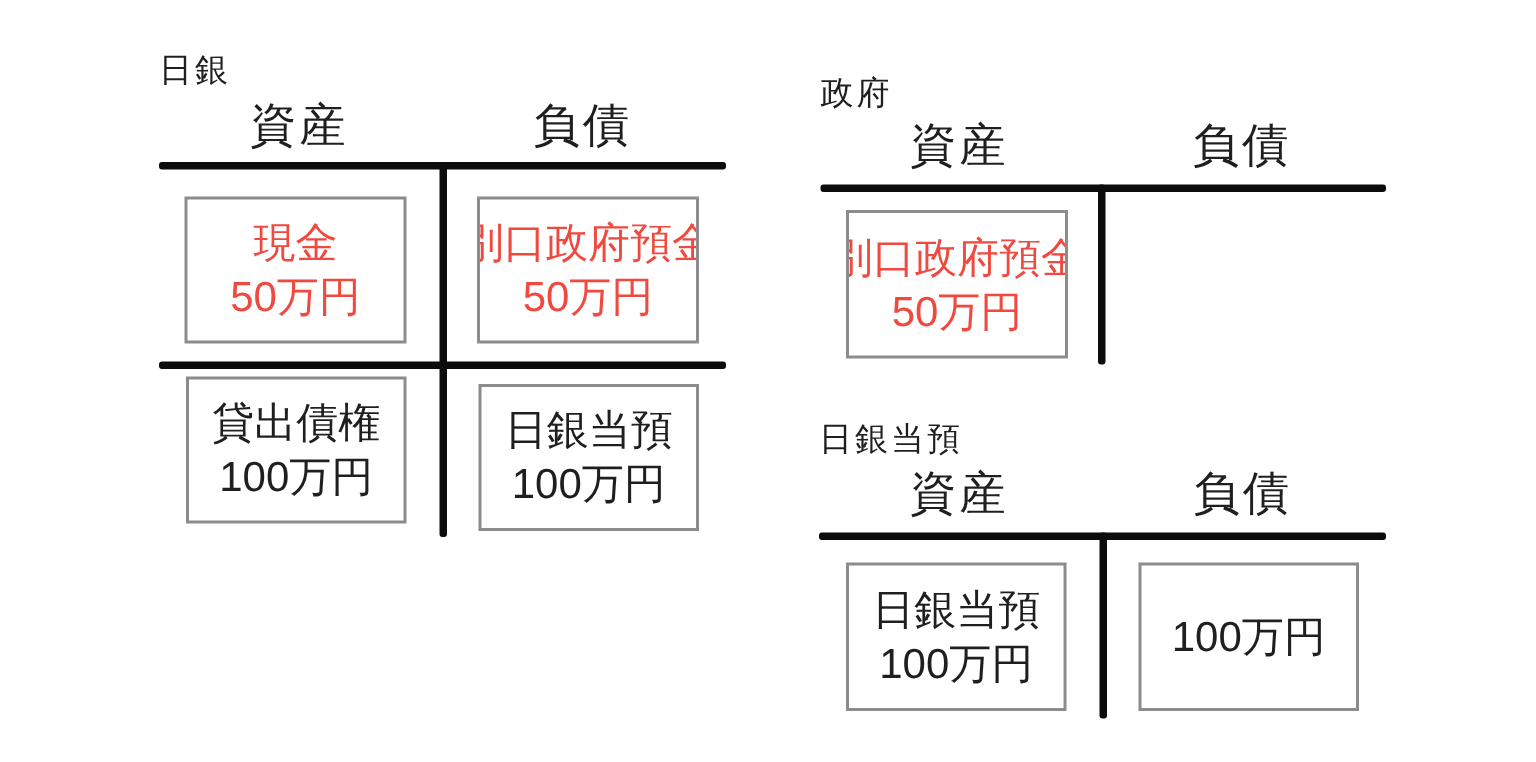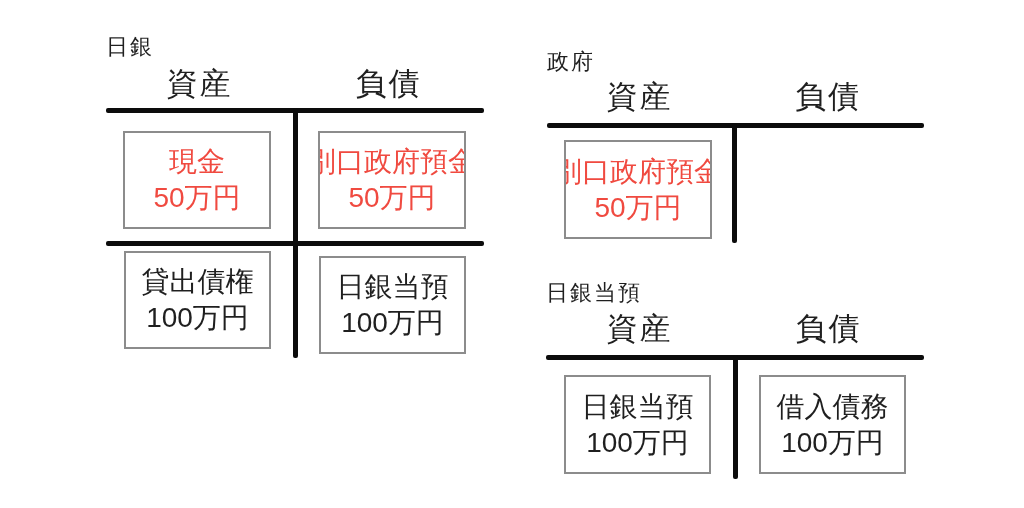--- a/index.html
+++ b/index.html
@@ -151,16 +151,15 @@
   <div class="col-header assets">資産</div>
   <div class="col-header liabilities">負債</div>
   <div class="hline top"></div>
   <div class="vline divider"></div>
 
   <div class="entry-box" id="box-bank-current">
     <span class="entry-name">日銀当預</span>
     <span class="entry-amount">100万円</span>
   </div>
   <div class="entry-box" id="box-bank-borrowing">
-    <span class="entry-name">借入債務</span>
     <span class="entry-amount">100万円</span>
   </div>
 </div>
 
 </body></html>

